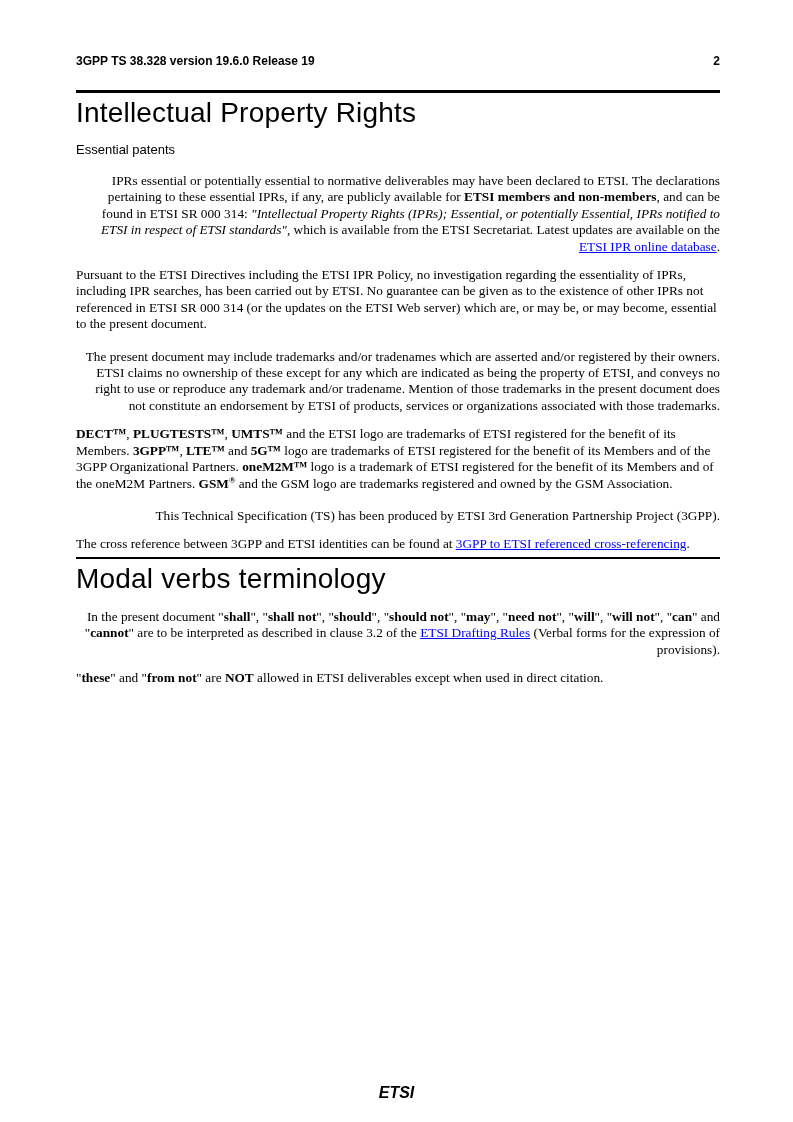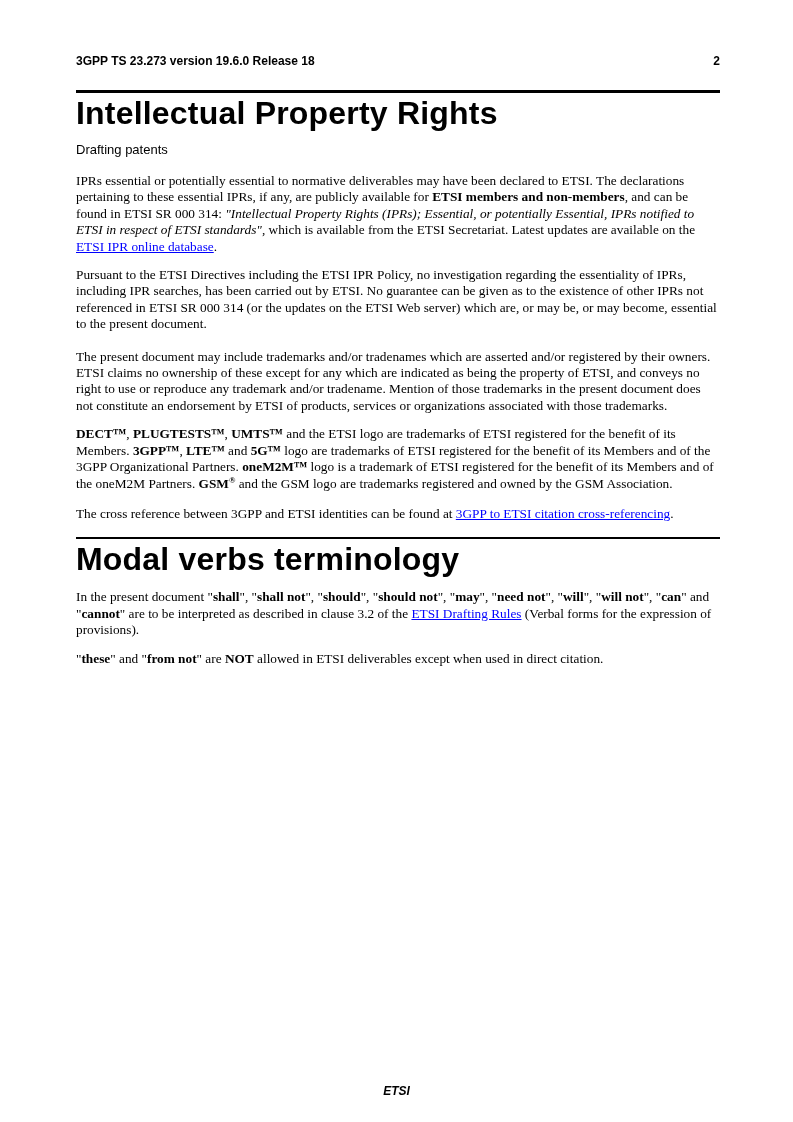--- a/index.html
+++ b/index.html
@@ -20,75 +20,76 @@
     font-family: "Liberation Sans", sans-serif;
     font-weight: bold; font-size: 12px; line-height: 14px;
     margin-bottom: 22px;
   }
   .h-left  { flex: 1 1 0; text-align: left; }
   .h-center{ flex: 0 0 auto; }
   .h-right { flex: 1 1 0; text-align: right; }
 
   h1.rule-heading {
     font-family: "Liberation Sans", sans-serif;
-    font-weight: bold; font-size: 32px; line-height: 28px;
+    font-weight: normal; font-size: 28px; line-height: 28px;
     border-top: 3px solid #000;
     padding-top: 6px; margin: 0;
     letter-spacing: 0.2px;
   }
   section.sec-legal h1.rule-heading,
   section.sec-modal h1.rule-heading { border-top-width: 2px; }
   section.sec-legal { margin-top: 14px; }
-  section.sec-modal { margin-top: 15px; }
+  section.sec-modal { margin-top: 4px; }
 
   .subhead {
     font-family: "Liberation Sans", sans-serif;
     font-size: 13px; line-height: 15px;
     margin-top: 15px;
   }
   p.body {
     font-size: 13.3px; line-height: 16.4px;
     margin: 12px 0 0 0;
     text-align: left;
   }
-  p.after-sub { margin-top: 16px; }
+  p.after-sub { margin-top: 16px; text-align: right; }
 
   .b { font-weight: bold; }
   .i { font-style: italic; }
   .sup { vertical-align: super; font-size: 0.65em; line-height: 0; }
   a.link { color: var(--link-color, #0000ff); text-decoration: underline; cursor: pointer; }
 
   .footer {
     position: absolute; top: 1084px; left: 0; width: 793px;
     text-align: center;
     font-family: "Liberation Sans", sans-serif;
-    font-weight: bold; font-style: italic; font-size: 12px;
+    font-weight: bold; font-style: italic; font-size: 16px;
   }
 </style>
 </head>
 <body style="--link-color: #0000ff;">
 
 <div class="page">
 
   <div class="header">
-    <div class="h-left">3GPP TS 23.273 version 19.6.0 Release 18</div>
+    <div class="h-left">3GPP TS 38.328 version 19.6.0 Release 19</div>
     <div class="h-center">2</div>
   </div>
 
   <section class="sec-ipr">
     <h1 class="rule-heading">Intellectual Property Rights</h1>
-    <div class="subhead">Drafting patents</div>
+    <div class="subhead">Essential patents</div>
     <p class="body after-sub"><span>IPRs essential or potentially essential to normative deliverables may have been declared to ETSI. The declarations pertaining to these essential IPRs, if any, are publicly available for </span><span class="b">ETSI members and non-members</span><span>, and can be found in ETSI SR 000 314: </span><span class="i">"Intellectual Property Rights (IPRs); Essential, or potentially Essential, IPRs notified to ETSI in respect of ETSI standards"</span><span>, which is available from the ETSI Secretariat. Latest updates are available on the </span><a class="link" href="#">ETSI IPR online database</a><span>.</span></p>
     <p class="body">Pursuant to the ETSI Directives including the ETSI IPR Policy, no investigation regarding the essentiality of IPRs, including IPR searches, has been carried out by ETSI. No guarantee can be given as to the existence of other IPRs not referenced in ETSI SR 000 314 (or the updates on the ETSI Web server) which are, or may be, or may become, essential to the present document.</p>
     <p class="body after-sub">The present document may include trademarks and/or tradenames which are asserted and/or registered by their owners. ETSI claims no ownership of these except for any which are indicated as being the property of ETSI, and conveys no right to use or reproduce any trademark and/or tradename. Mention of those trademarks in the present document does not constitute an endorsement by ETSI of products, services or organizations associated with those trademarks.</p>
     <p class="body"><span class="b">DECT™</span><span>, </span><span class="b">PLUGTESTS™</span><span>, </span><span class="b">UMTS™</span><span> and the ETSI logo are trademarks of ETSI registered for the benefit of its Members. </span><span class="b">3GPP™</span><span>, </span><span class="b">LTE™</span><span> and </span><span class="b">5G™</span><span> logo are trademarks of ETSI registered for the benefit of its Members and of the 3GPP Organizational Partners. </span><span class="b">oneM2M™</span><span> logo is a trademark of ETSI registered for the benefit of its Members and of the oneM2M Partners. </span><span class="b">GSM</span><span class="b sup">®</span><span> and the GSM logo are trademarks registered and owned by the GSM Association.</span></p>
   </section>
 
   <section class="sec-legal">
-    <p class="body"><span>The cross reference between 3GPP and ETSI identities can be found at </span><a class="link" href="#">3GPP to ETSI citation cross-referencing</a><span>.</span></p>
+    <p class="body after-sub">This Technical Specification (TS) has been produced by ETSI 3rd Generation Partnership Project (3GPP).</p>
+    <p class="body"><span>The cross reference between 3GPP and ETSI identities can be found at </span><a class="link" href="#">3GPP to ETSI referenced cross-referencing</a><span>.</span></p>
   </section>
 
   <section class="sec-modal">
     <h1 class="rule-heading">Modal verbs terminology</h1>
     <p class="body after-sub"><span>In the present document "</span><span class="b">shall</span><span>", "</span><span class="b">shall not</span><span>", "</span><span class="b">should</span><span>", "</span><span class="b">should not</span><span>", "</span><span class="b">may</span><span>", "</span><span class="b">need not</span><span>", "</span><span class="b">will</span><span>", "</span><span class="b">will not</span><span>", "</span><span class="b">can</span><span>" and "</span><span class="b">cannot</span><span>" are to be interpreted as described in clause 3.2 of the </span><a class="link" href="#">ETSI Drafting Rules</a><span> (Verbal forms for the expression of provisions).</span></p>
     <p class="body"><span>"</span><span class="b">these</span><span>" and "</span><span class="b">from not</span><span>" are </span><span class="b">NOT</span><span> allowed in ETSI deliverables except when used in direct citation.</span></p>
   </section>
 
   <div class="footer">ETSI</div>
 

